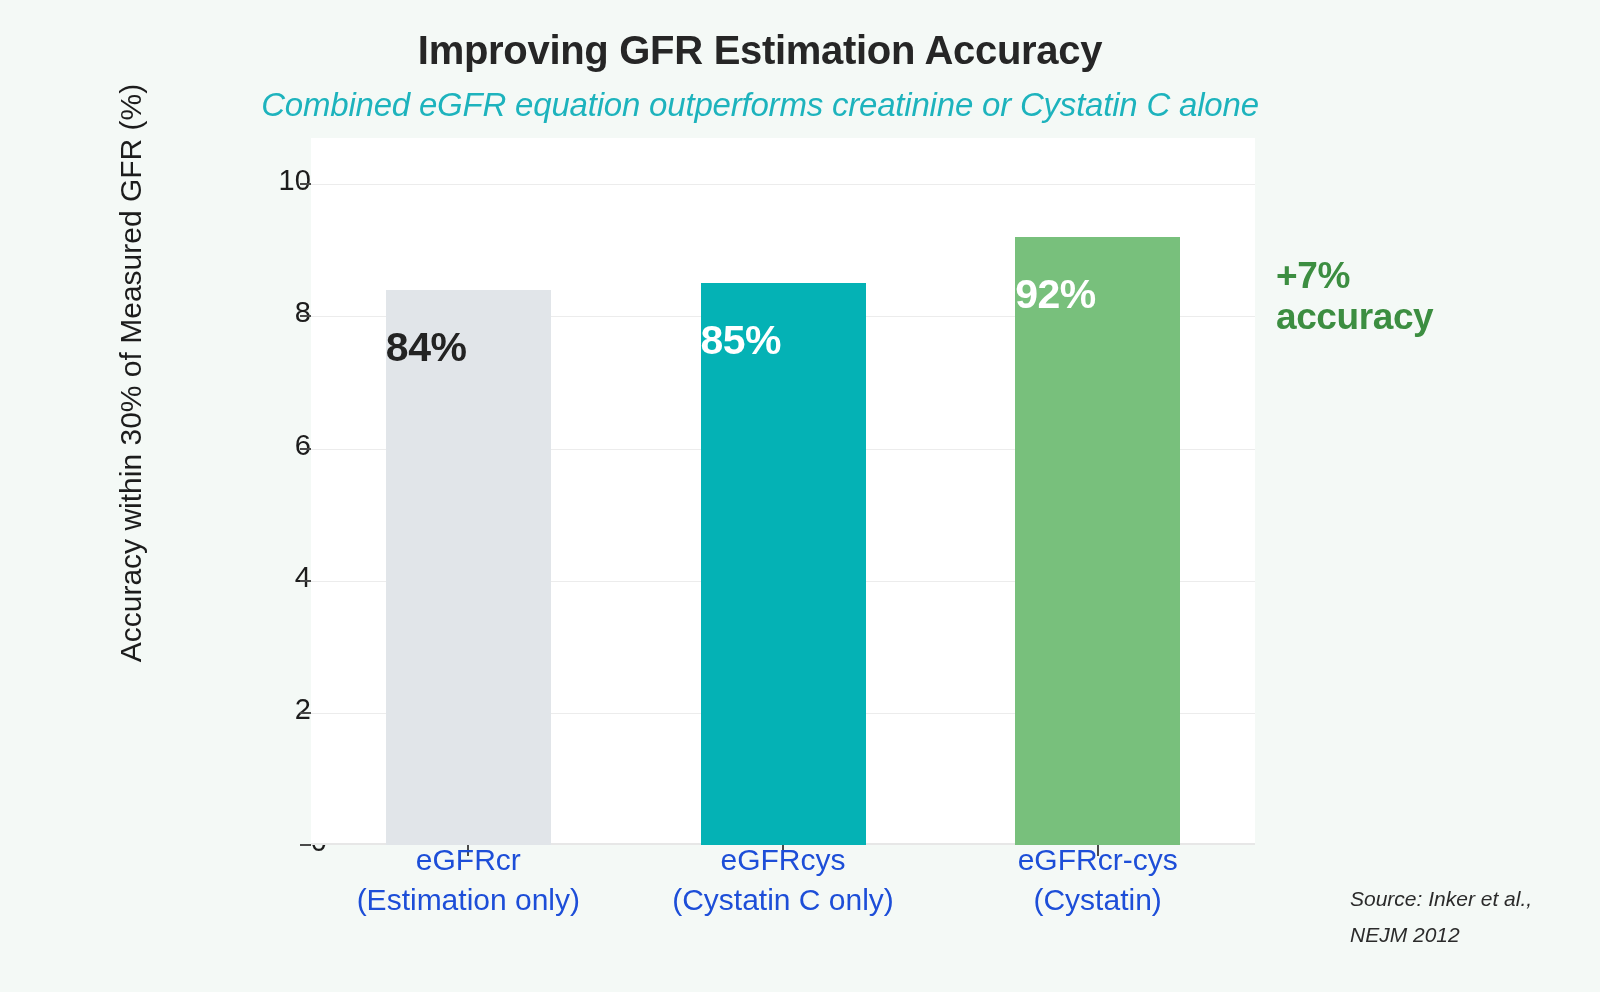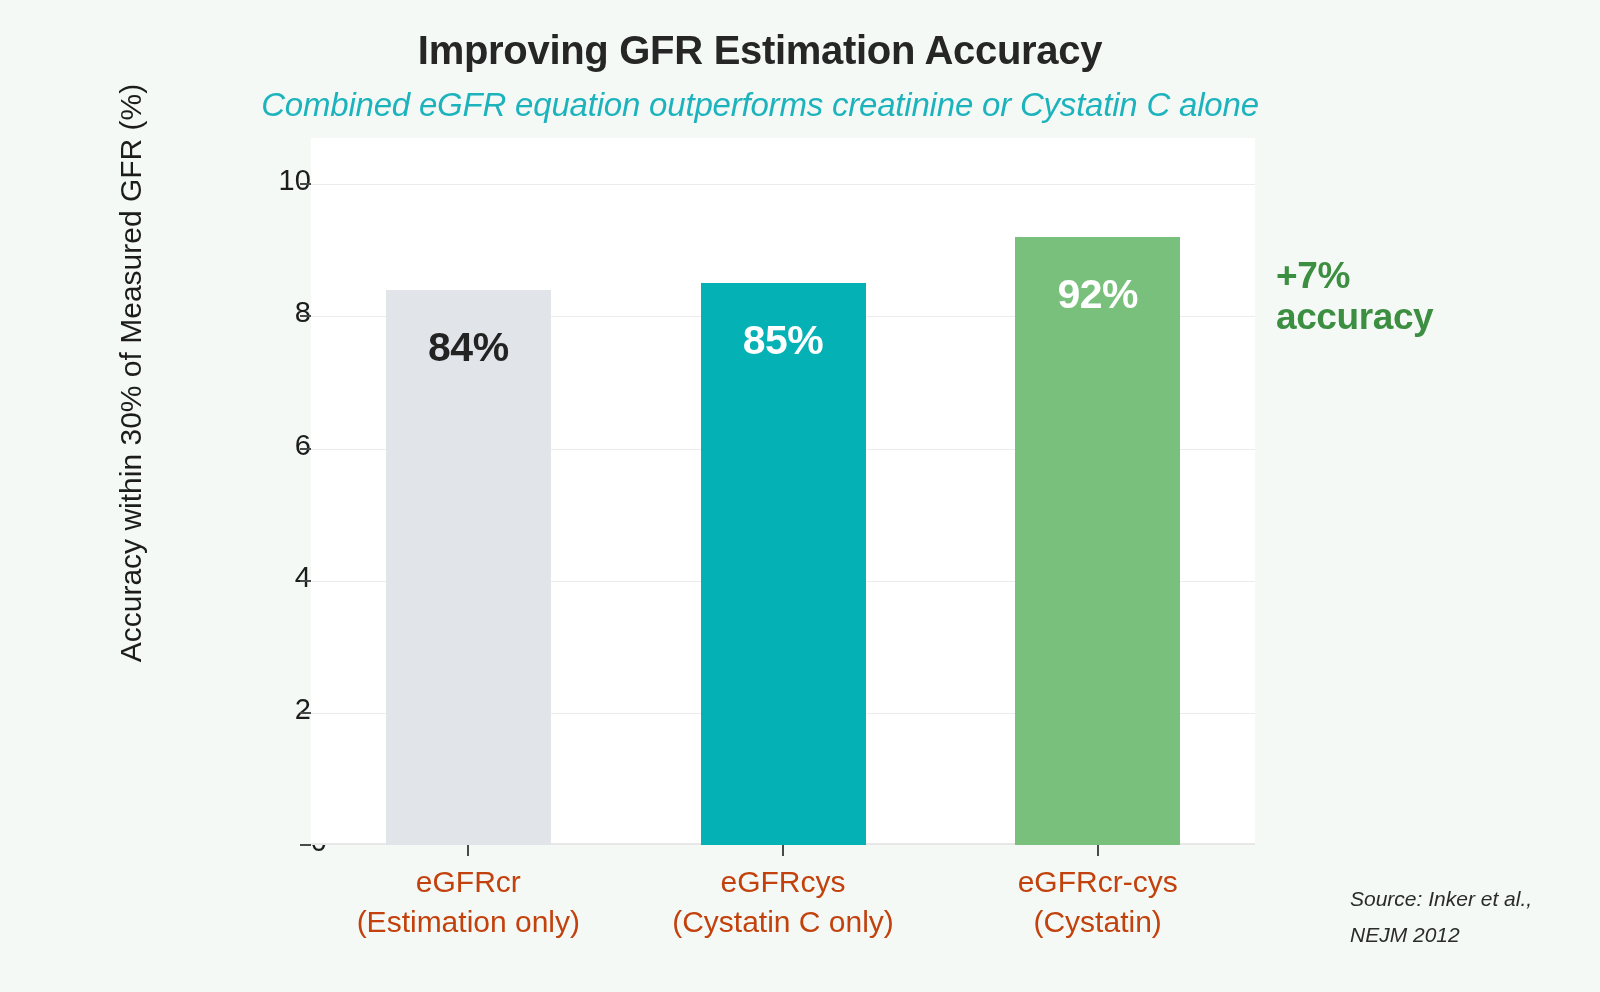--- a/index.html
+++ b/index.html
@@ -94,41 +94,40 @@
 
   
   .bar {
     position: absolute;
     bottom: 0;
   }
   .bar-value {
     position: absolute;
     left: 0;
     width: 100%;
-    text-align: center;
     font-size: 41px;
     font-weight: bold;
     letter-spacing: -0.5px;
   }
 
   
   .x-tick-mark {
     position: absolute;
     top: 845px;
     width: 2px;
     height: 11px;
     background: #4a4a4a;
   }
   .x-tick-label {
     position: absolute;
-    top: 862px;
+    top: 840px;
     width: 380px;
     text-align: center;
     font-size: 30px;
-    color: #c2410c;
+    color: #1d4ed8;
     line-height: 1.32;
   }
   .x-tick-label span {
     display: block;
   }
 
   
   #delta-annotation {
     position: absolute;
     left: 1276px;

